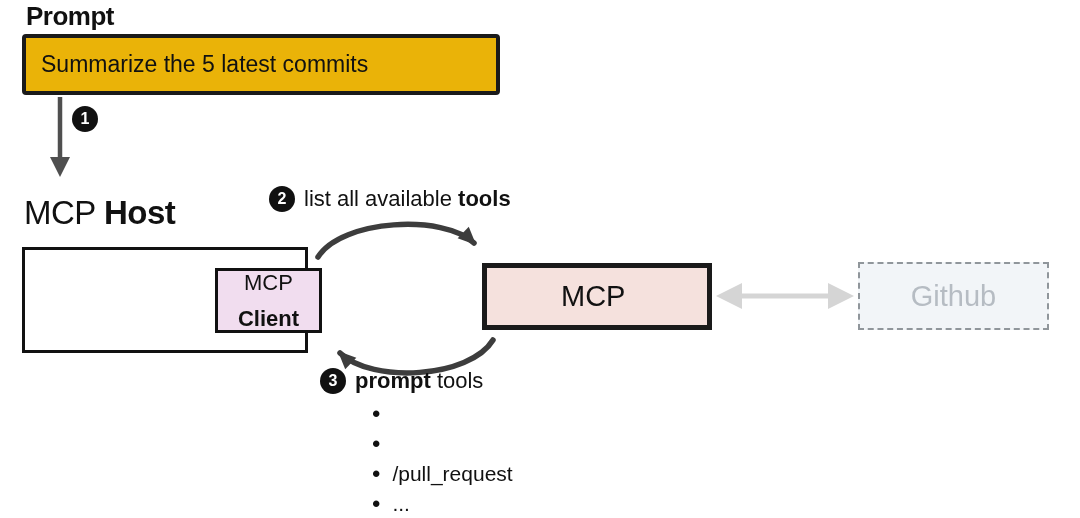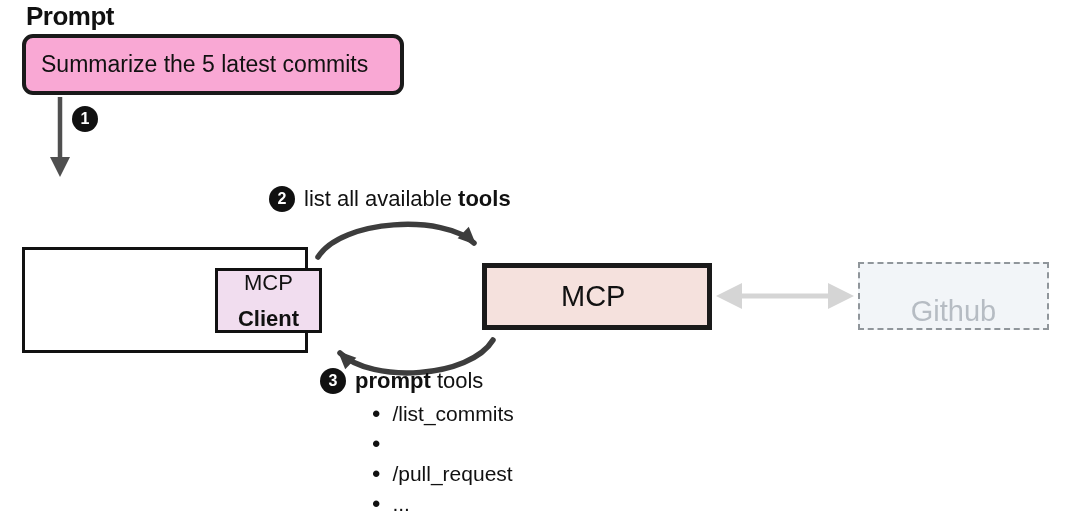--- a/index.html
+++ b/index.html
@@ -15,24 +15,24 @@
   }
   .abs { position: absolute; }
 
   
   .prompt-title {
     left: 26px; top: 1px;
     font-size: 26px; font-weight: 700; letter-spacing: -0.5px;
   }
   .prompt-bubble {
     left: 22px; top: 34px;
-    width: 382px; height: 61px;
-    background: #f9a8d4;
+    width: 478px; height: 61px;
+    background: #eab308;
     border: 4px solid #1a1a1a;
-    border-radius: 11px;
+    border-radius: 4px;
     display: flex; align-items: center;
     padding-left: 15px;
     font-size: 23px;
   }
 
   
   .step {
     display: flex; align-items: center; gap: 9px;
     font-size: 22px; white-space: pre;
   }
@@ -81,21 +81,21 @@
     font-size: 29px; white-space: pre;
   }
   .server-box b { font-weight: 700; }
 
   
   .github-box {
     left: 858px; top: 262px;
     width: 191px; height: 68px;
     background: #f2f5f8;
     border: 2px dashed #90969b;
-    display: flex; align-items: flex-end; justify-content: center;
+    display: flex; align-items: center; justify-content: center;
     font-size: 29px; color: #b6bcc3;
   }
 
   
   .tools-list {
     left: 372px; top: 399px;
     list-style: none; margin: 0; padding: 0;
     font-size: 21px;
   }
   .tools-list li {
@@ -147,38 +147,38 @@
   <div class="abs step" id="step2">
     <span class="step-badge">2</span>
     <span><span>list all available </span><b>tools</b><span></span></span>
   </div>
 
   <div class="abs step" id="step3">
     <span class="step-badge">3</span>
     <span><span></span><b>prompt</b><span> tools</span></span>
   </div>
 
+  <div class="abs host-label"><span>MCP </span><b>Host</b></div>
 
   <div class="abs host-box"></div>
 
   <div class="abs client-box">
     <span class="l1">MCP</span>
     <span class="l2">Client</span>
   </div>
 
   <div class="abs server-box"><span>MCP </span></div>
 
   <div class="abs github-box">
     <span>Github</span>
   </div>
 
   <ul class="abs tools-list">
     <li>
       <span class="blt">•</span>
-      <span>/list_commits</span>
     </li>
     <li>
       <span class="blt">•</span>
     </li>
     <li>
       <span class="blt">•</span>
       <span>/pull_request</span>
     </li>
     <li>
       <span class="blt">•</span>

